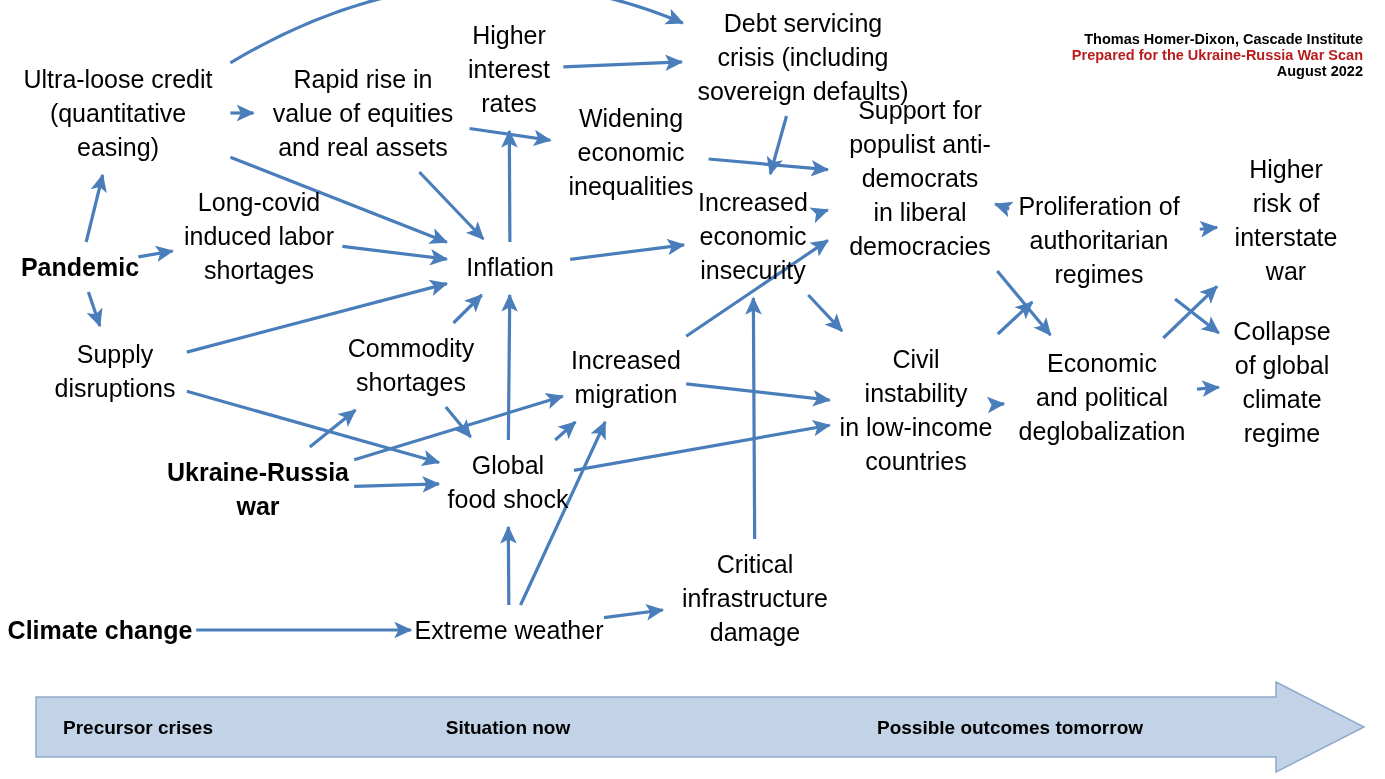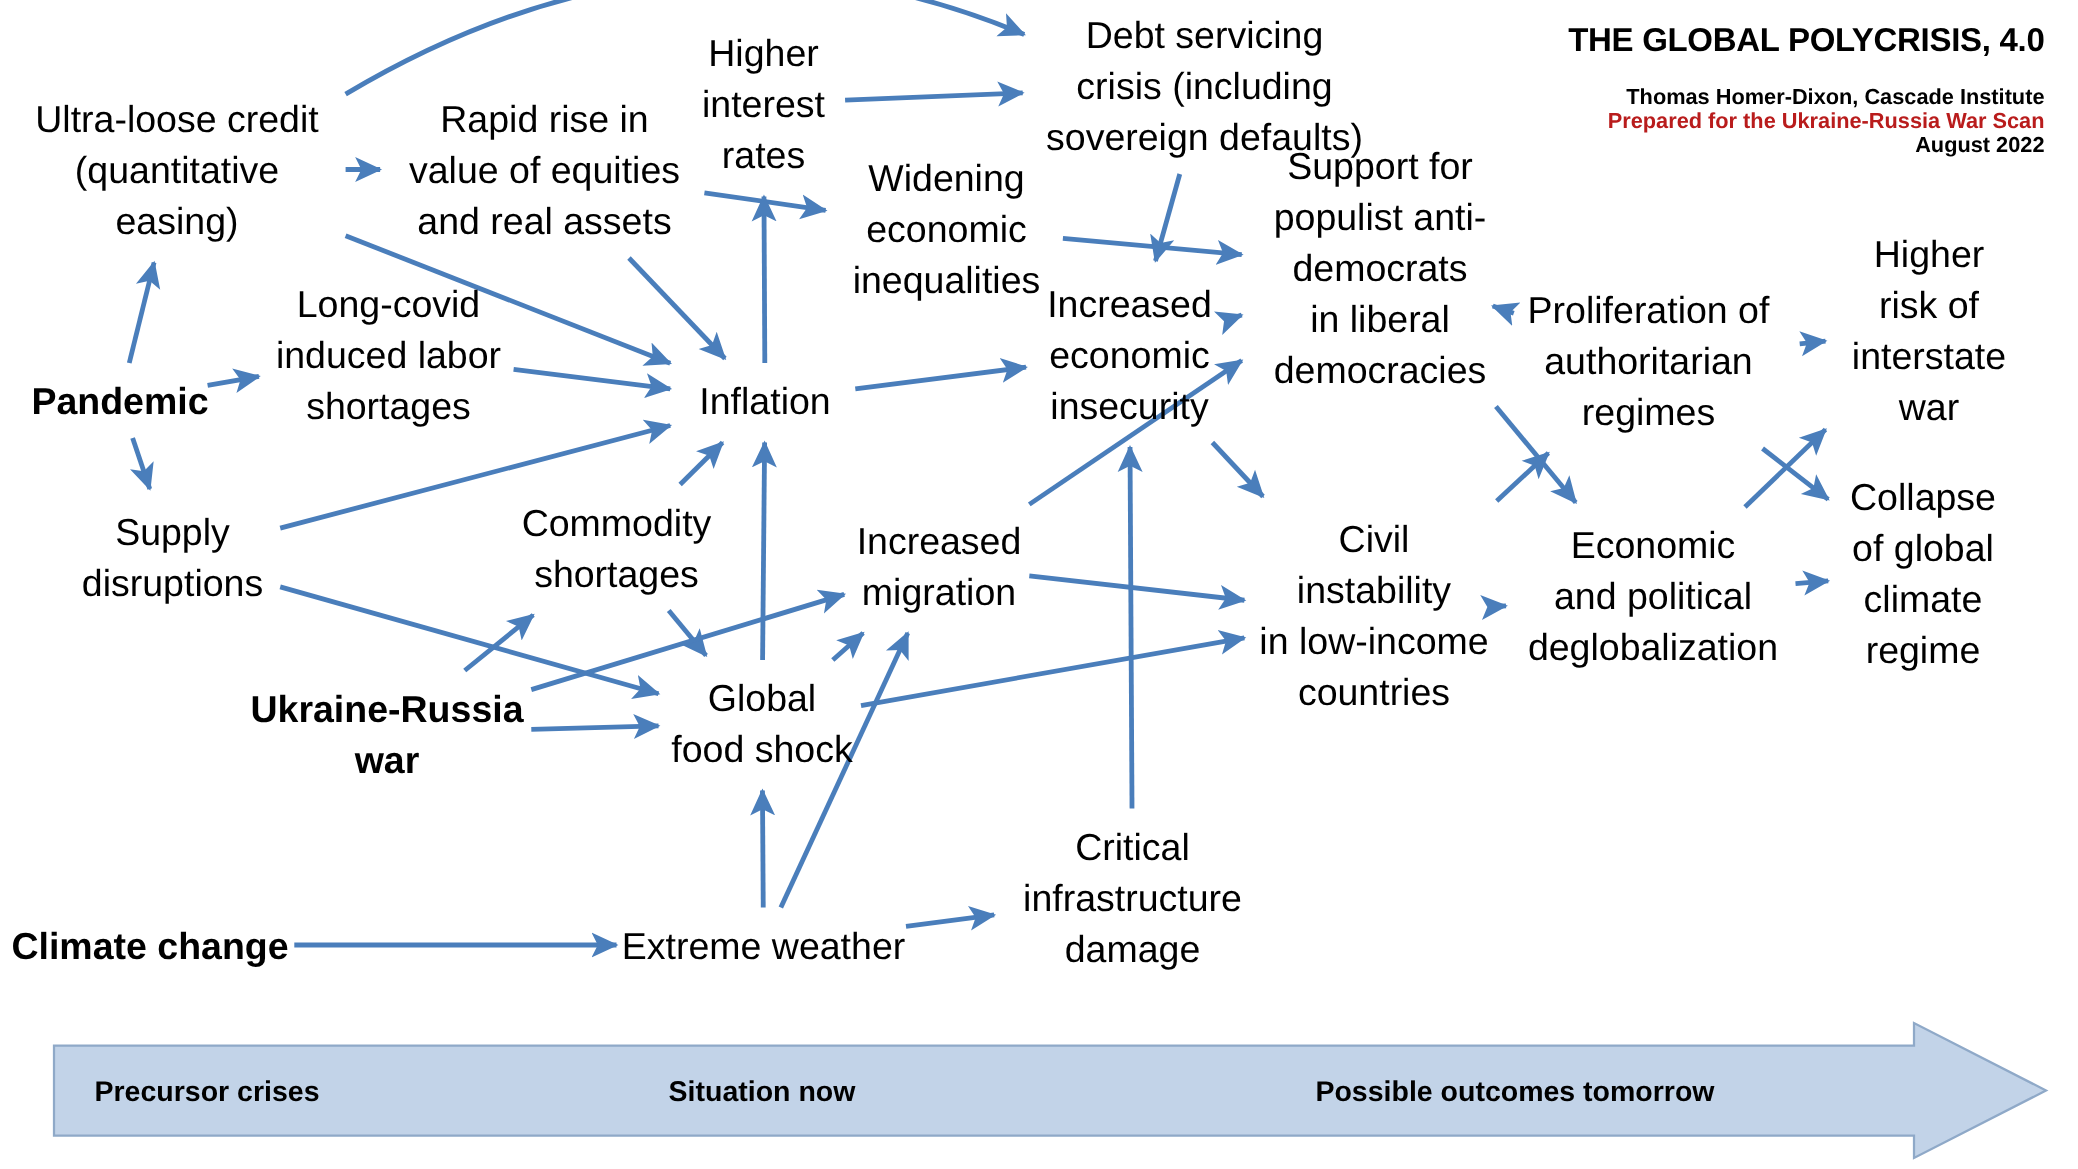--- a/index.html
+++ b/index.html
@@ -209,21 +209,20 @@
         <g>
           <text class="node-text" x="1282" y="340">Collapse</text>
           <text class="node-text" x="1282" y="374">of global</text>
           <text class="node-text" x="1282" y="408">climate</text>
           <text class="node-text" x="1282" y="442">regime</text>
         </g>
       </g>
   </svg>
 
   <div style="position:absolute; right:22px; top:14px; text-align:right;">
-    <div style="font-family:'Liberation Sans',sans-serif; font-size:22px; font-weight:bold; color:#000; letter-spacing:-0.2px;">THE GLOBAL POLYCRISIS, 4.0</div>
     <div style="font-family:'Liberation Sans',sans-serif; font-size:14.5px; font-weight:bold; color:#000; margin-top:17px;">Thomas Homer-Dixon, Cascade Institute</div>
     <div style="font-family:'Liberation Sans',sans-serif; font-size:14.5px; font-weight:bold; color:#b91c1c;">Prepared for the Ukraine-Russia War Scan</div>
     <div style="font-family:'Liberation Sans',sans-serif; font-size:14.5px; font-weight:bold; color:#000;text-align:right;">August 2022</div>
   </div>
 
   <svg style="position:absolute; left:34px; top:680px;" width="1340" height="95" viewBox="0 0 1340 95">
     <polygon class="banner-shape" points="2,17 1242,17 1242,2 1330,47 1242,92 1242,77 2,77"></polygon>
     <text class="banner-label" id="banner-label-0" x="104" y="54">Precursor crises</text>
     <text class="banner-label" id="banner-label-1" x="474" y="54">Situation now</text>
     <text class="banner-label" id="banner-label-2" x="976" y="54">Possible outcomes tomorrow</text>

